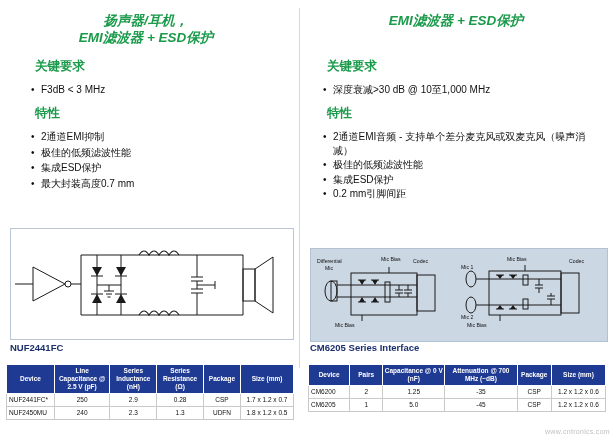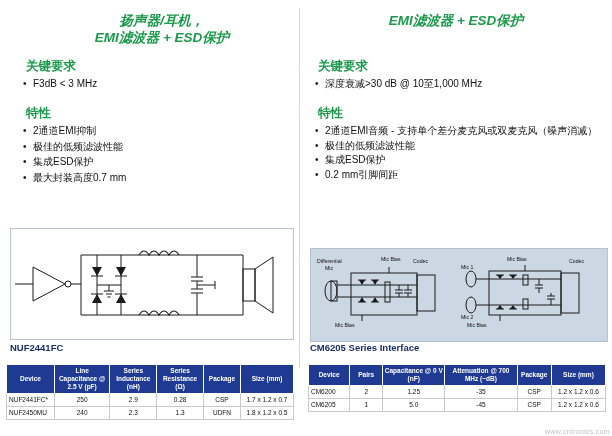--- a/index.html
+++ b/index.html
@@ -7,22 +7,22 @@
   .page{position:relative;width:612px;height:436px;}
   .col{position:absolute;top:0;height:436px;}
   .col-left{left:0;width:300px;}
   .col-right{left:300px;width:312px;}
   .divider{position:absolute;left:299px;top:8px;width:1px;height:360px;background:#d8d8d8;}
 
   .title{color:#1a9a4a;font-size:13.5px;font-style:italic;font-weight:bold;text-align:center;line-height:17px;}
   .title .l1{display:block;}
   .title .l2{display:block;}
 
-  .sec-head{color:#1a9a4a;font-size:12.5px;font-weight:bold;margin:0 0 2px 4px;}
-  .bullets{list-style:none;margin:0;padding:0;}
+  .sec-head{color:#1a9a4a;font-size:12.5px;font-weight:bold;margin:0 0 2px 13px;}
+  .bullets{list-style:none;margin:8px;padding:0;}
   .bullets li{position:relative;padding-left:11px;font-size:10px;color:#111;line-height:14.5px;margin-bottom:1px;}
   .bullets li:before{content:"•";position:absolute;left:1px;top:0;color:#111;font-size:10px;}
   .bullets.tight li{line-height:13.5px;}
 
   .block{position:absolute;}
 
   
   .schem{position:absolute;border:1px solid #b9c6d6;background:#ffffff;}
   .schem-right{background:#ccd7e4;border:1px solid #b3c2d2;}
   .part-name{font-size:9.5px;font-weight:bold;color:#1a2f6b;}
@@ -44,21 +44,21 @@
 </style>
 </head>
 <body>
 
 <div class="page">
 
   <div class="divider"></div>
 
   <div class="col col-left">
 
-    <div class="block title" style="left:16px;top:12px;width:292px;">
+    <div class="block title" style="left:0;top:12px;width:292px;">
       <span class="l1">扬声器/耳机，</span>
       <span class="l2">EMI滤波器 + ESD保护</span>
     </div>
 
     <div class="block" style="left:22px;top:58px;width:270px;">
       <div class="sec-head">关键要求</div>
       <ul class="bullets">
         <li>F3dB &lt; 3 MHz</li>
       </ul>
     </div>

